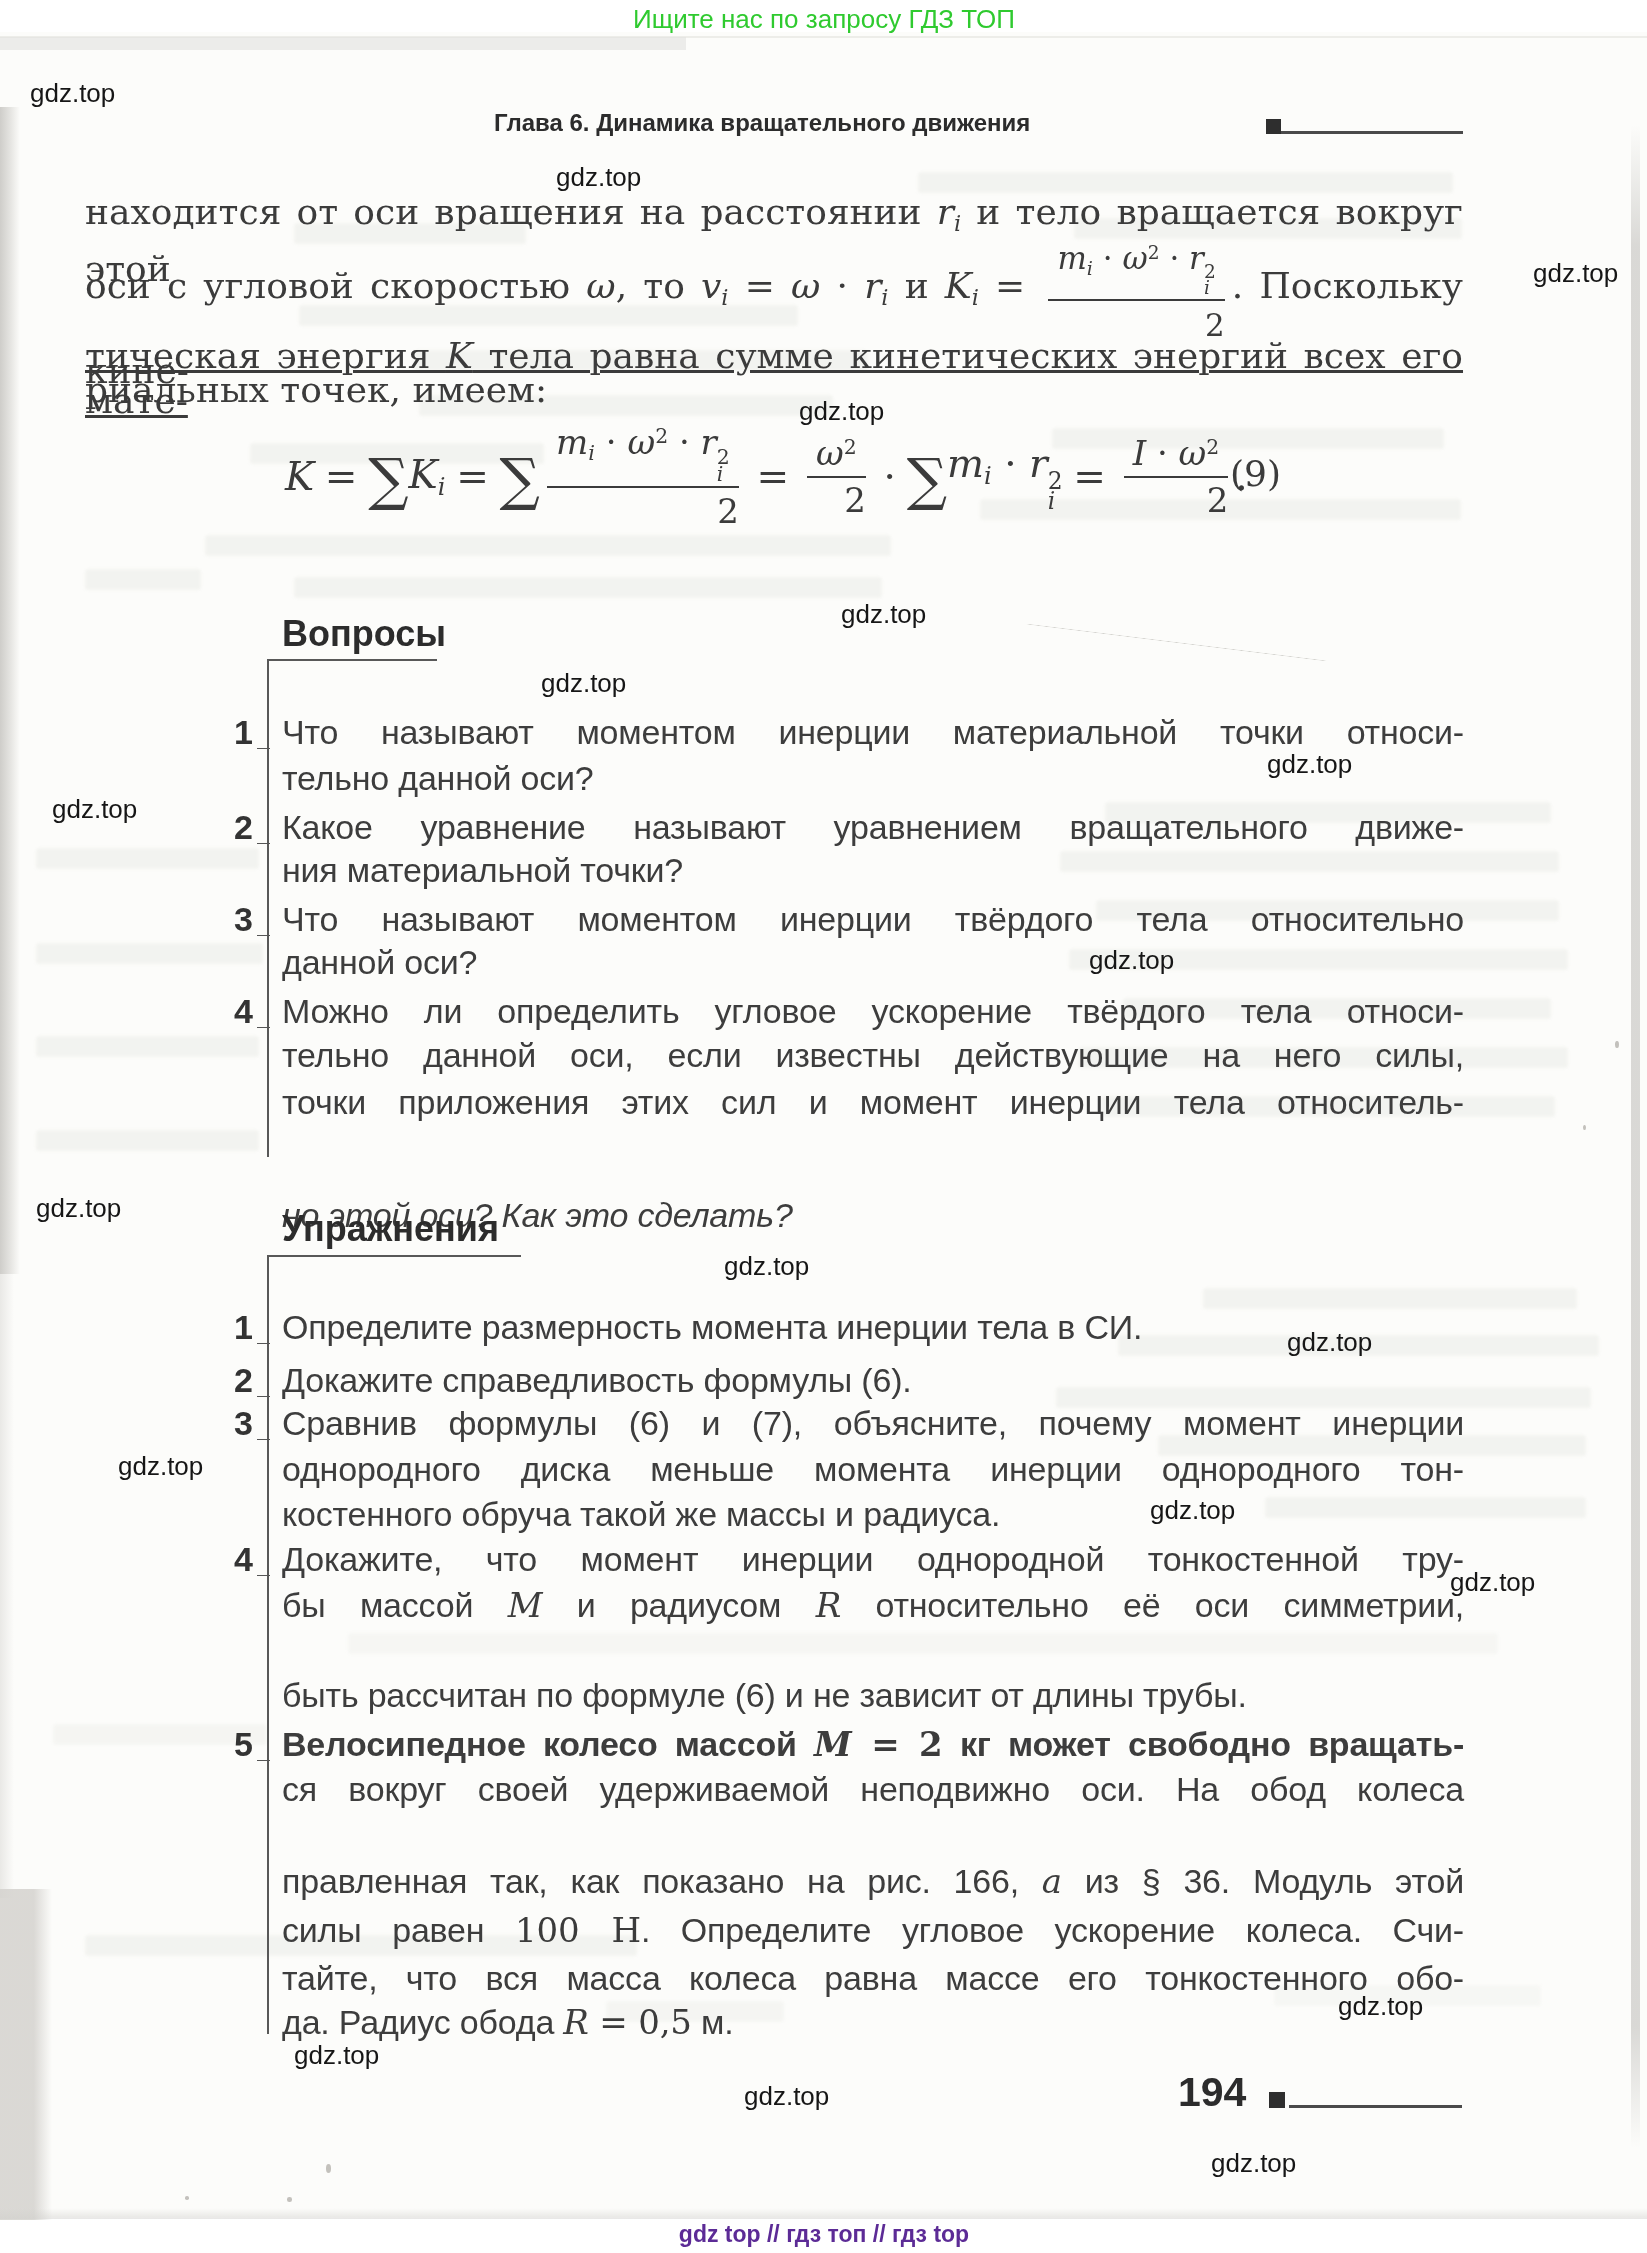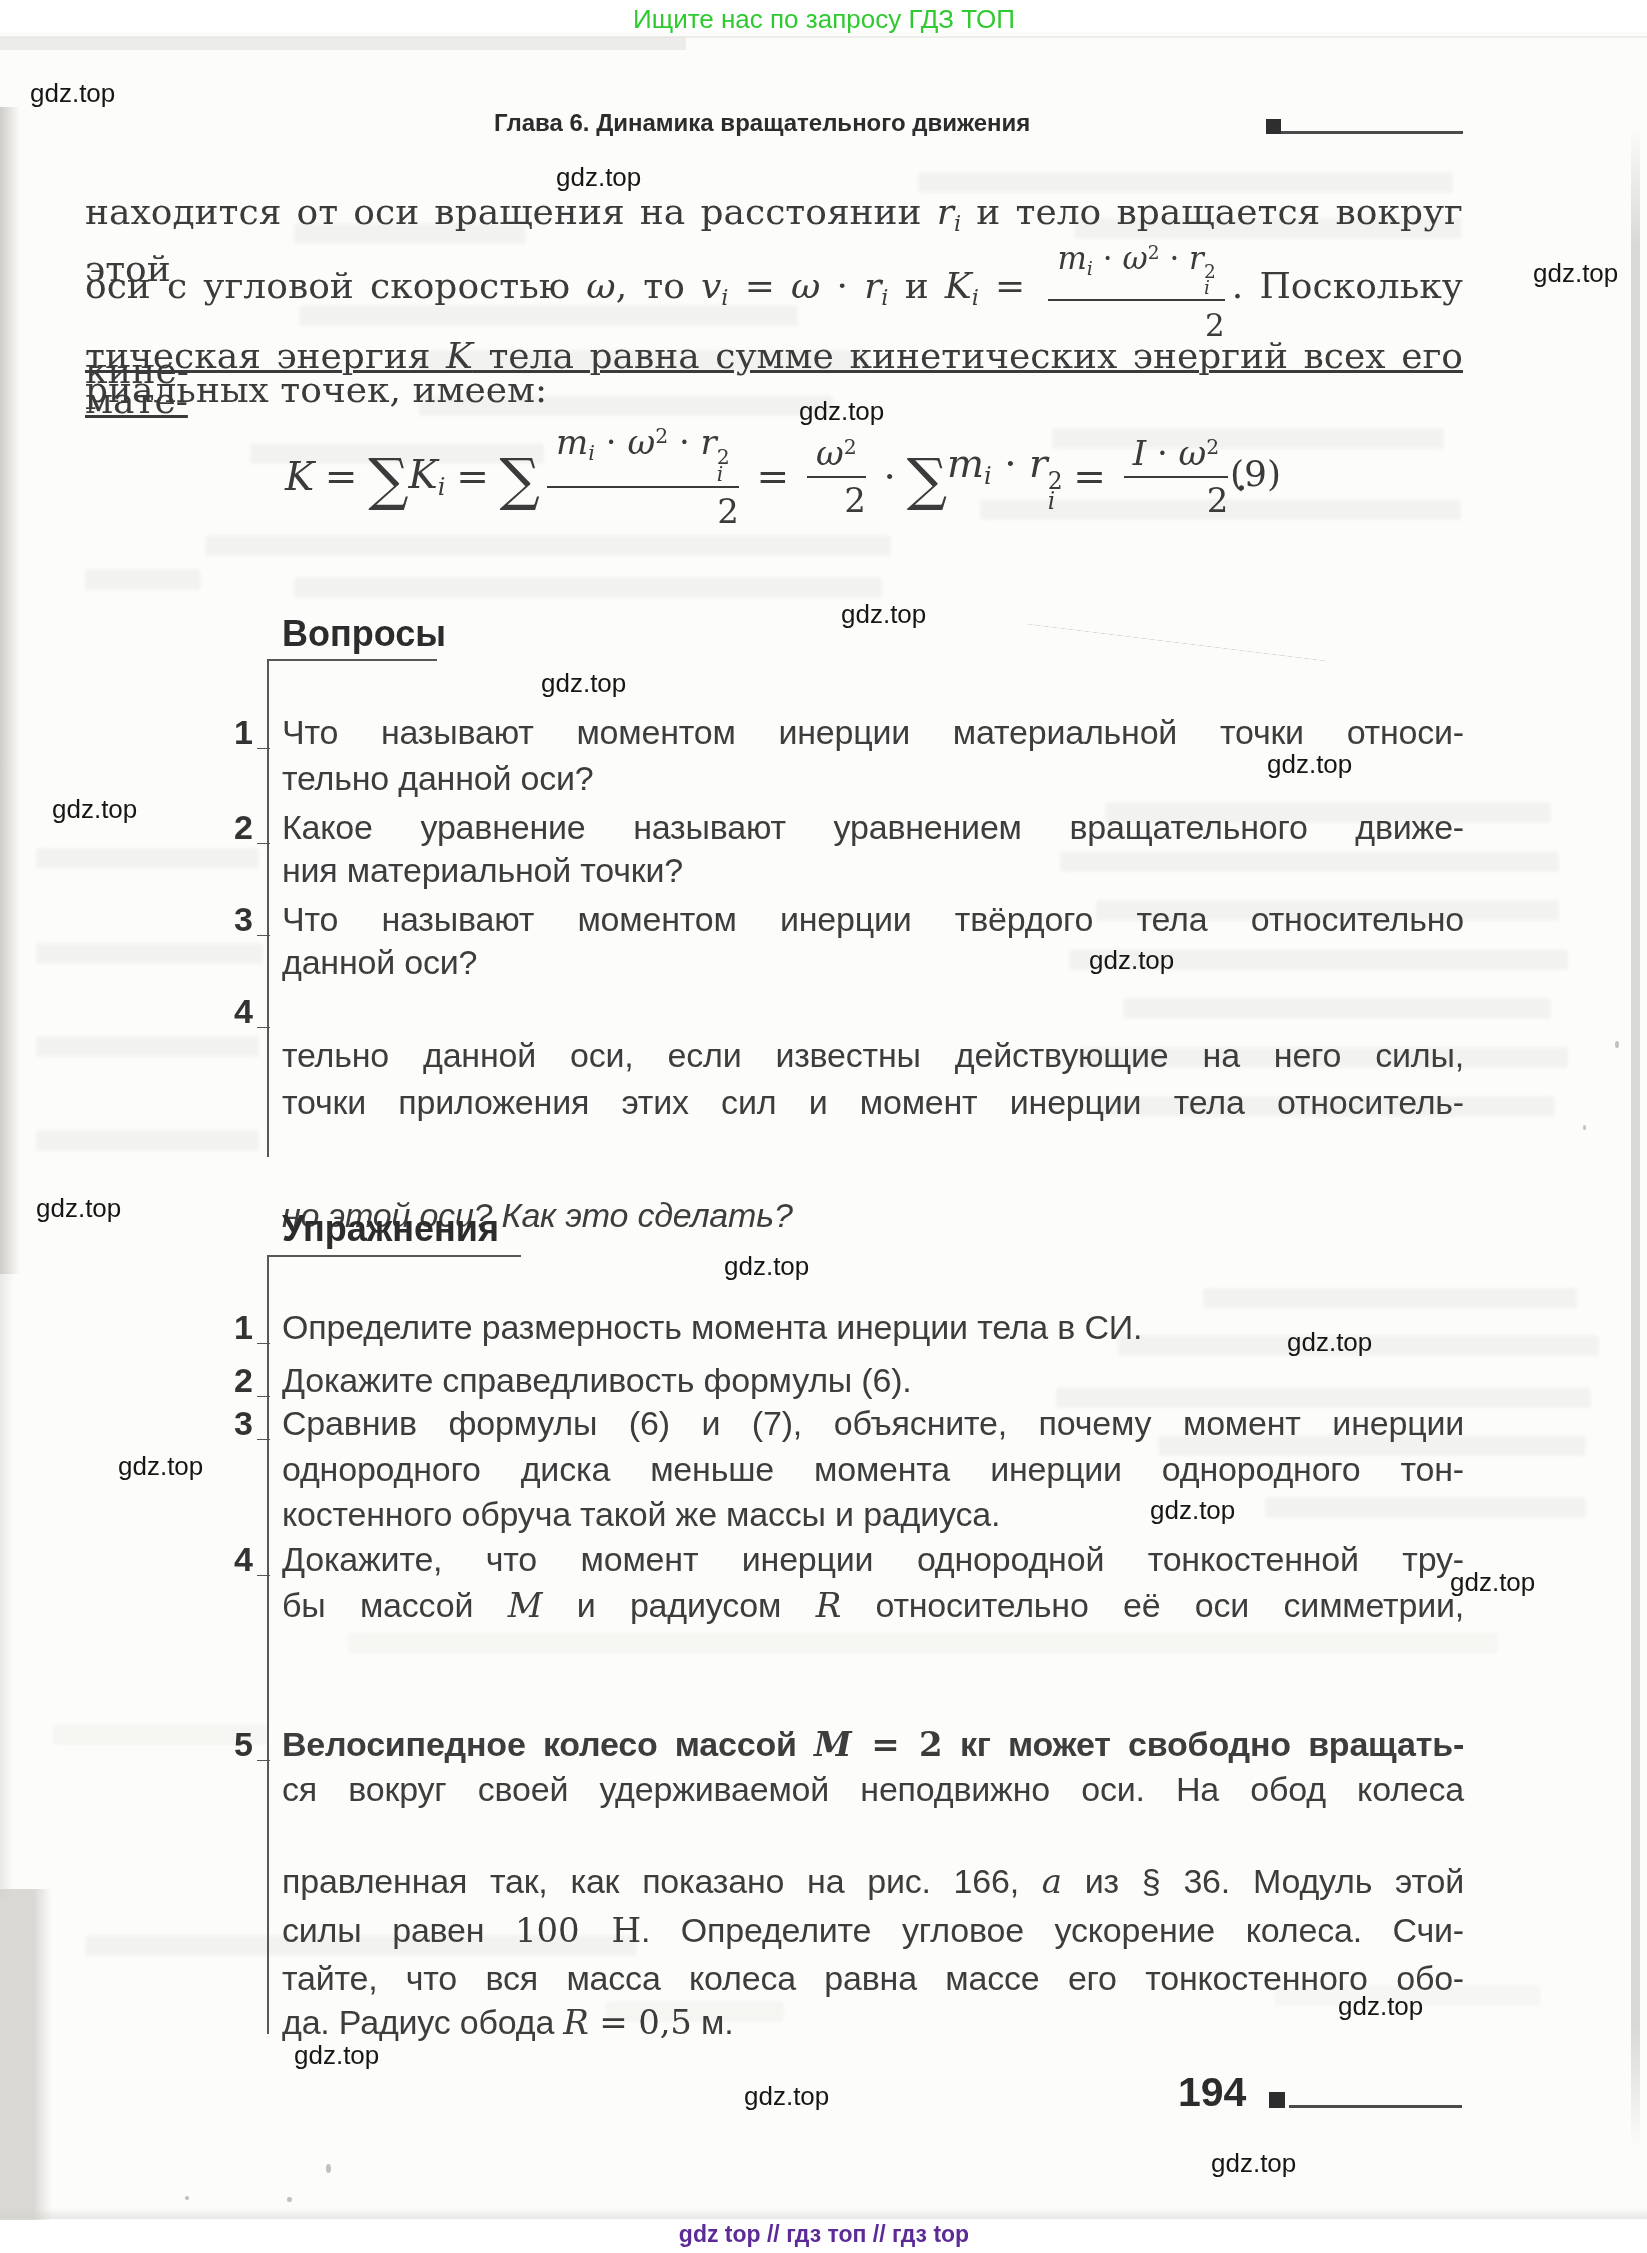--- a/index.html
+++ b/index.html
@@ -199,20 +199,21 @@
 
   <div class="qnum" style="top:806px;">2</div>
   <div class="line sans sans-line jl" style="top:806px;">Какое уравнение называют уравнением вращательного движе-</div>
   <div class="line sans sans-line" style="top:849px;">ния материальной точки?</div>
 
   <div class="qnum" style="top:898px;">3</div>
   <div class="line sans sans-line jl" style="top:898px;">Что называют моментом инерции твёрдого тела относительно</div>
   <div class="line sans sans-line" style="top:941px;">данной оси?</div>
 
   <div class="qnum" style="top:990px;">4</div>
+  <div class="line sans sans-line jl" style="top:990px;">Можно ли определить угловое ускорение твёрдого тела относи-</div>
   <div class="line sans sans-line jl" style="top:1034px;">тельно данной оси, если известны действующие на него силы,</div>
   <div class="line sans sans-line jl" style="top:1081px;">точки приложения этих сил и момент инерции тела относитель-</div>
   <div class="line sans sans-line" style="top:1194px;font-style:italic;">но этой оси? Как это сделать?</div>
 
   <div class="h-bold" style="left:282px;top:1208px;font-size:36px;">Упражнения</div>
   <div class="bracket" style="left:267px;top:1255px;width:252px;height:777px;"></div>
 
   <div class="qnum" style="top:1306px;">1</div>
   <div class="line sans sans-line" style="top:1306px;">Определите размерность момента инерции тела в СИ.</div>
 
@@ -222,20 +223,21 @@
   <div class="qnum" style="top:1402px;">3</div>
   <div class="line sans sans-line jl" style="top:1402px;">Сравнив формулы (6) и (7), объясните, почему момент инерции</div>
   <div class="line sans sans-line jl" style="top:1448px;">однородного диска меньше момента инерции однородного тон-</div>
   <div class="line sans sans-line" style="top:1493px;">костенного обруча такой же массы и радиуса.</div>
 
   <div class="qnum" style="top:1538px;">4</div>
   <div class="line sans sans-line jl" style="top:1538px;">Докажите, что момент инерции однородной тонкостенной тру-</div>
   <div class="line sans sans-line jl" style="top:1584px;">
     <span>бы массой </span><span class="it">M</span><span> и радиусом </span><span class="it">R</span><span> относительно её оси симметрии,</span>
   </div>
+  <div class="line sans sans-line" style="top:1674px;">быть рассчитан по формуле (6) и не зависит от длины трубы.</div>
 
   <div class="qnum" style="top:1723px;">5</div>
   <div class="line sans sans-line jl" style="top:1723px;font-weight:bold;">
     <span>Велосипедное колесо массой </span><span class="it">M</span><span class="ser"> = 2</span><span> кг может свободно вращать-</span>
   </div>
   <div class="line sans sans-line jl" style="top:1768px;">ся вокруг своей удерживаемой неподвижно оси. На обод колеса</div>
   <div class="line sans sans-line jl" style="top:1860px;">
     <span>правленная так, как показано на рис. 166, </span><span class="it">а</span><span> из § 36. Модуль этой</span>
   </div>
   <div class="line sans sans-line jl" style="top:1909px;">

